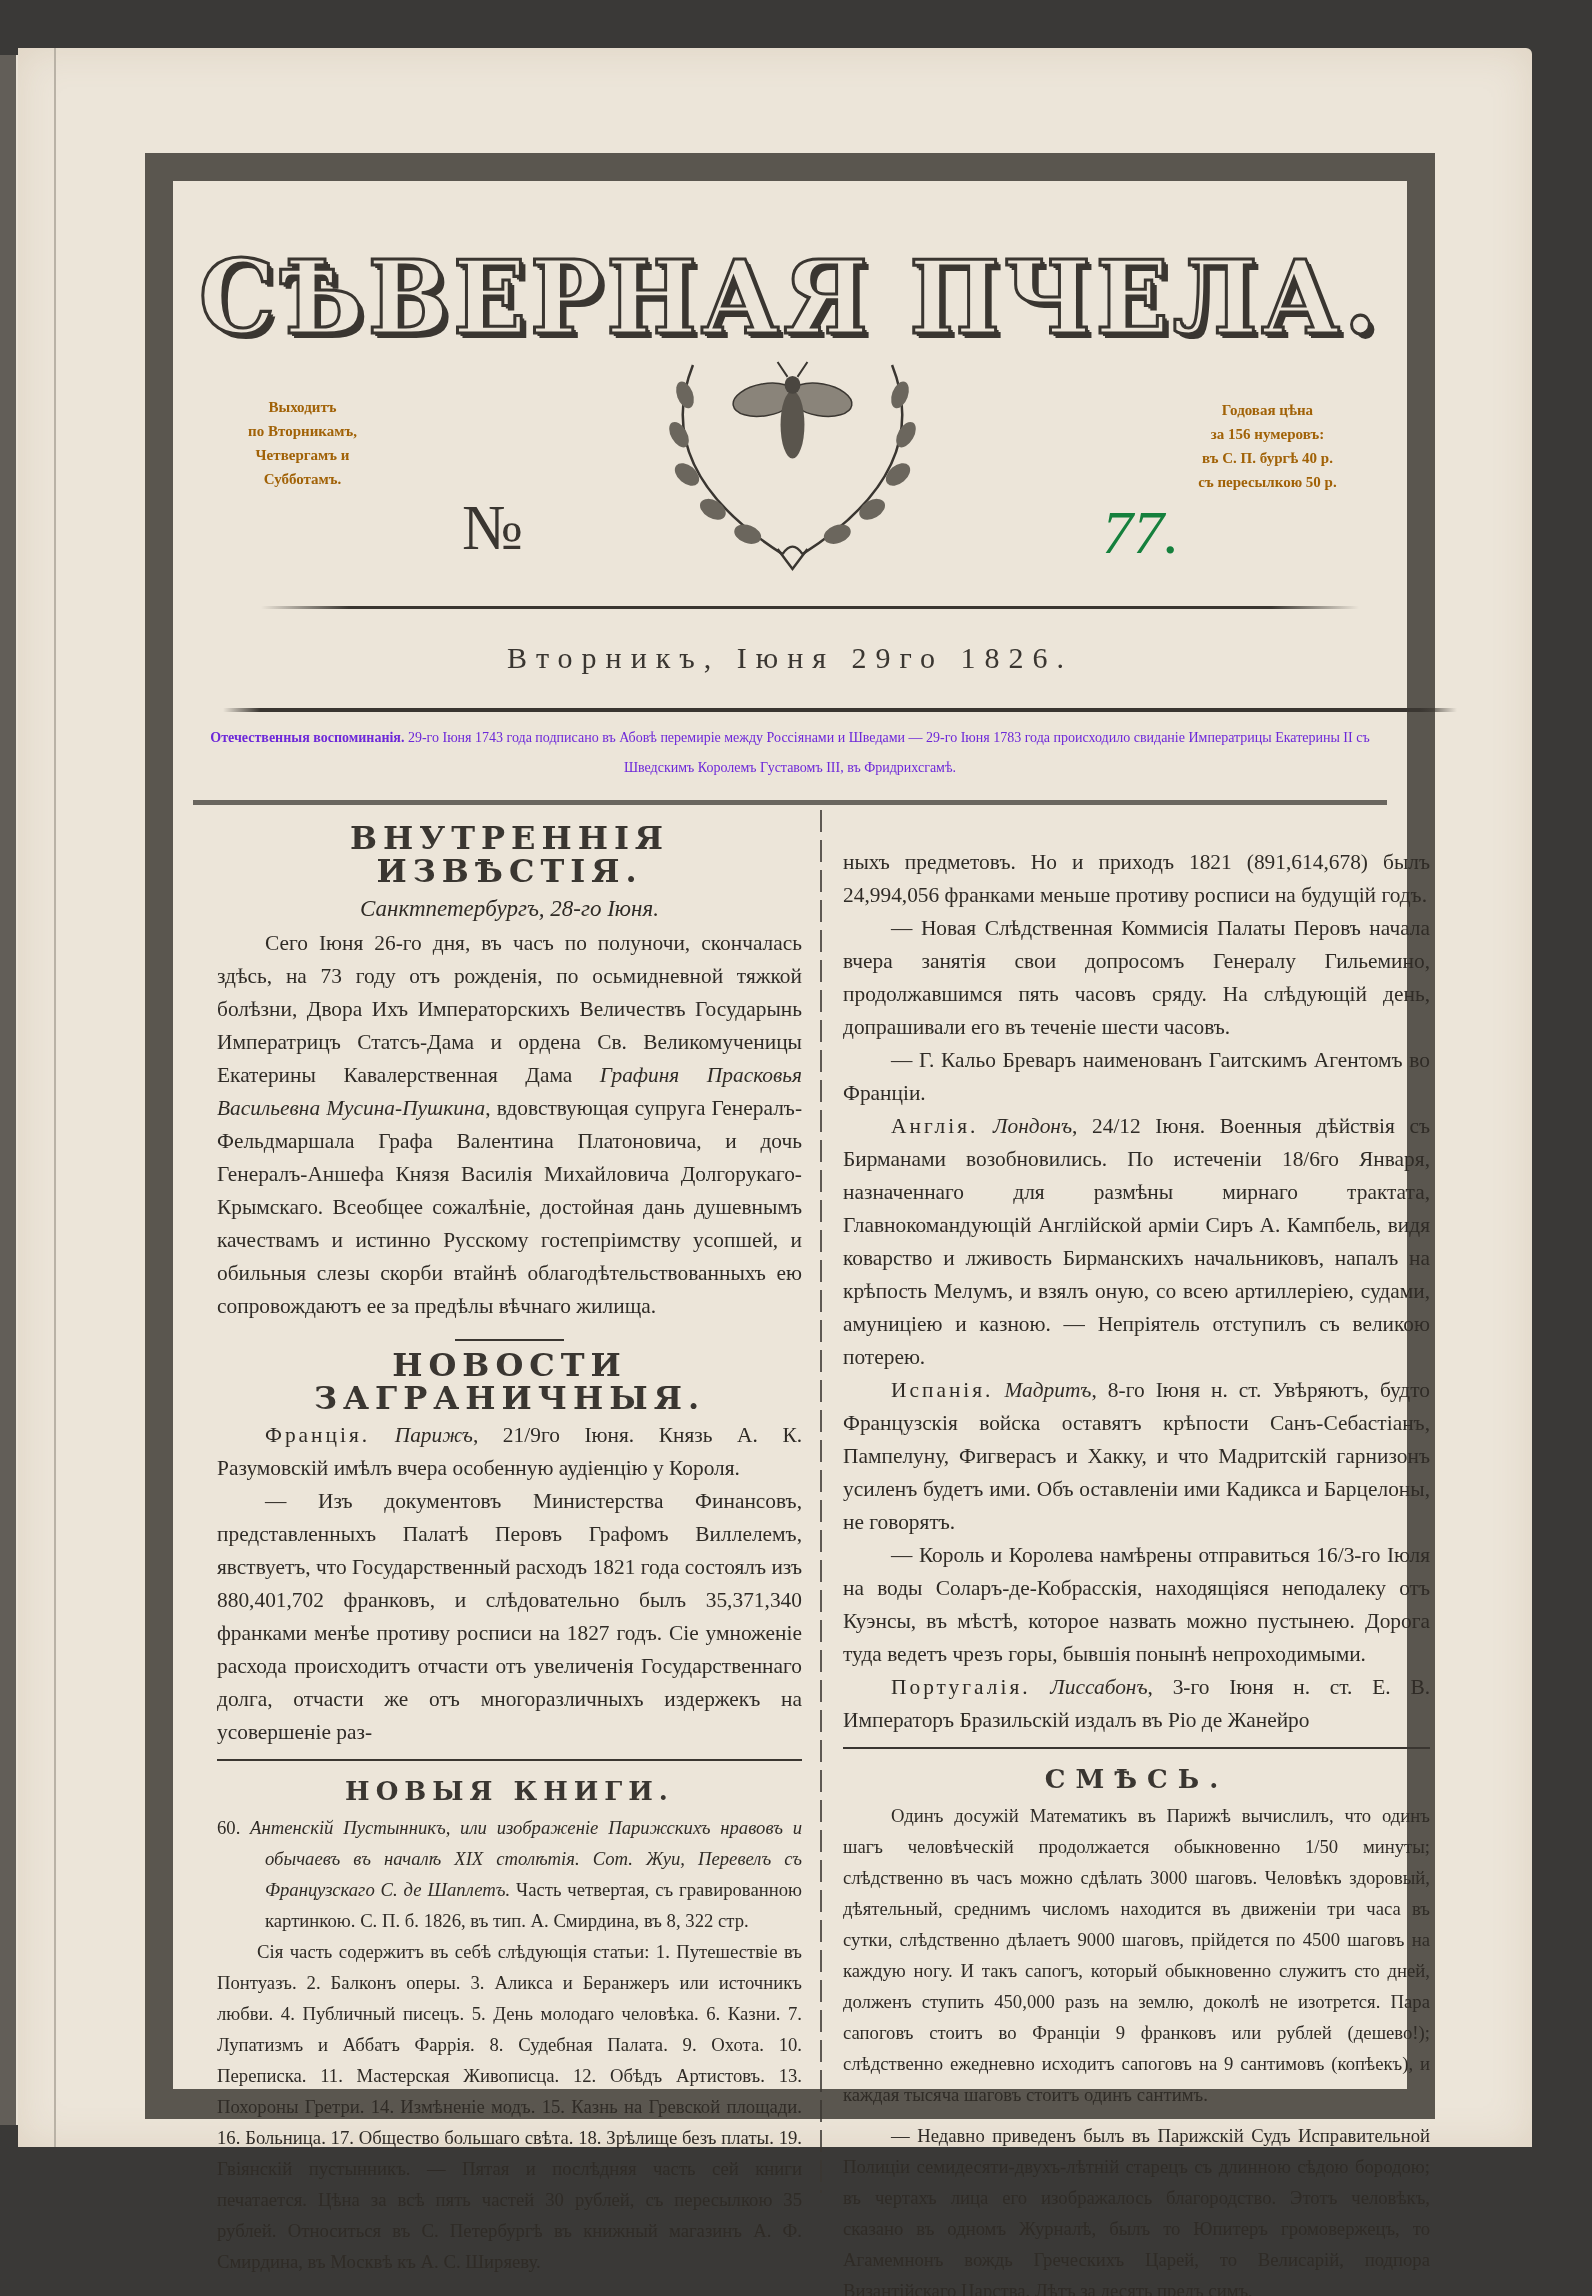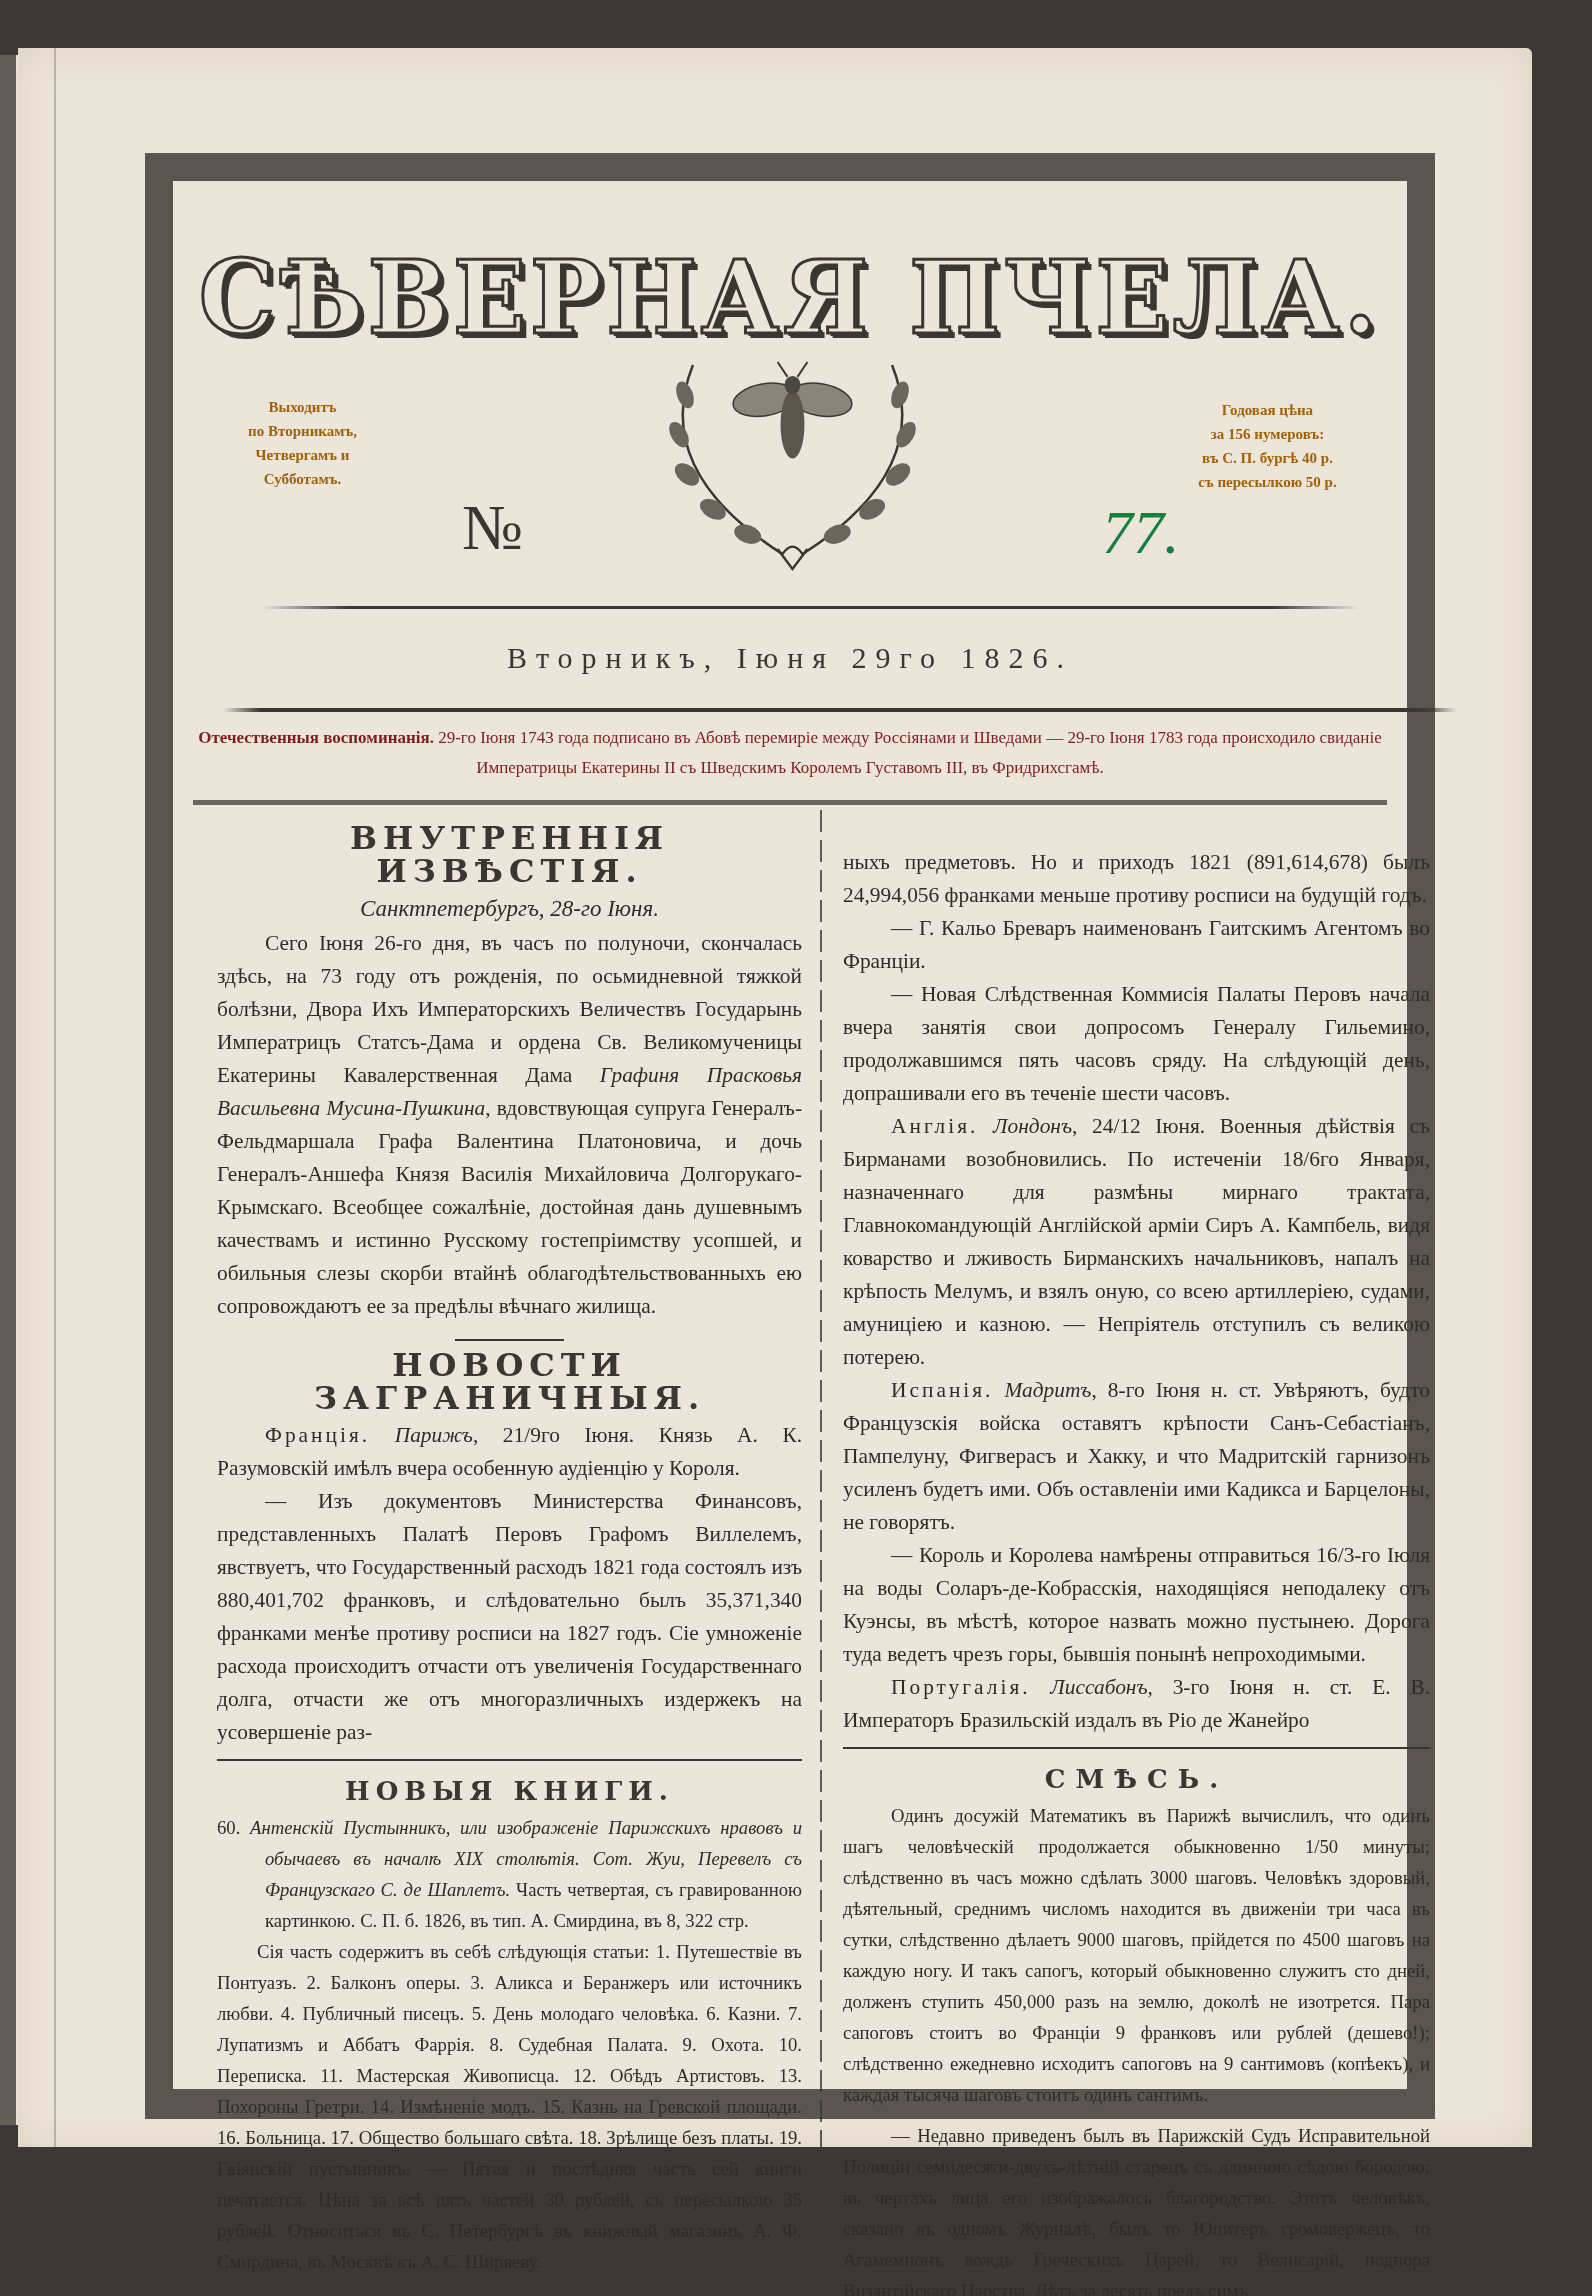--- a/index.html
+++ b/index.html
@@ -64,21 +64,21 @@
   .date-line {
     position:absolute; left:0; right:0; top:460px; text-align:center;
     font-size:30px; letter-spacing:9px; color:#3a3631;
   }
   .rule-long {
     position:absolute; left:50px; width:1234px; top:527px; height:4px;
     background:linear-gradient(90deg,transparent 0,#3a3631 3%,#3a3631 97%,transparent 100%);
   }
   .memories {
     position:absolute; left:20px; right:20px; top:542px;
-    font-size:17px; line-height:30px; text-align:center; color:#7f1d1d;
+    font-size:14px; line-height:30px; text-align:center; color:#6d28d9;
   }
   .memories b { font-weight:bold; }
   .rule-top-cols {
     position:absolute; left:20px; right:20px; top:619px; height:5px;
     background:#4a4640; opacity:.8;
   }
 
   
   .col {
     position:absolute; top:637px; font-size:21.4px; line-height:33px;
@@ -192,22 +192,22 @@
         <div class="section-rule"></div>
         <div class="heading" style="font-size:26px;">НОВЫЯ КНИГИ.</div>
         <div class="books">
           <p class="entry"><span>60.</span> <i>Антенскій Пустынникъ, или изображеніе Парижскихъ нравовъ и обычаевъ въ началѣ XIX столѣтія. Сот. Жуи, Перевелъ съ Французскаго С. де Шаплетъ.</i><span> Часть четвертая, съ гравированною картинкою. С. П. б. 1826, въ тип. А. Смирдина, въ 8, 322 стр.</span></p>
           <p>Сія часть содержитъ въ себѣ слѣдующія статьи: 1. Путешествіе въ Понтуазъ. 2. Балконъ оперы. 3. Аликса и Беранжеръ или источникъ любви. 4. Публичный писецъ. 5. День молодаго человѣка. 6. Казни. 7. Лупатизмъ и Аббатъ Фаррія. 8. Судебная Палата. 9. Охота. 10. Переписка. 11. Мастерская Живописца. 12. Обѣдъ Артистовъ. 13. Похороны Гретри. 14. Измѣненіе модъ. 15. Казнь на Гревской площади. 16. Больница. 17. Общество большаго свѣта. 18. Зрѣлище безъ платы. 19. Гвіянскій пустынникъ. — Пятая и послѣдняя часть сей книги печатается. Цѣна за всѣ пять частей 30 рублей, съ пересылкою 35 рублей. Относиться въ С. Петербургѣ въ книжный магазинъ А. Ф. Смирдина, въ Москвѣ къ А. С. Ширяеву.</p>
         </div>
       </div>
 
       <div class="col col-right">
         <p class="noind" style="margin-top:28px;">ныхъ предметовъ. Но и приходъ 1821 (891,614,678) былъ 24,994,056 франками меньше противу росписи на будущій годъ.</p>
+        <p>— Новая Слѣдственная Коммисія Палаты Перовъ начала вчера занятія свои допросомъ Генералу Гильемино, продолжавшимся пять часовъ сряду. На слѣдующій день, допрашивали его въ теченіе шести часовъ.</p>
         <p>— Г. Кальо Бреваръ наименованъ Гаитскимъ Агентомъ во Франціи.</p>
-        <p>— Новая Слѣдственная Коммисія Палаты Перовъ начала вчера занятія свои допросомъ Генералу Гильемино, продолжавшимся пять часовъ сряду. На слѣдующій день, допрашивали его въ теченіе шести часовъ.</p>
         <p><span class="lead">Англія.</span> <i>Лондонъ</i><span>, 24/12 Іюня.</span><span> Военныя дѣйствія съ Бирманами возобновились. По истеченіи 18/6го Января, назначеннаго для размѣны мирнаго трактата, Главнокомандующій Англійской арміи Сиръ А. Кампбель, видя коварство и лживость Бирманскихъ начальниковъ, напалъ на крѣпость Мелумъ, и взялъ оную, со всею артиллеріею, судами, амуниціею и казною. — Непріятель отступилъ съ великою потерею.</span></p>
         <p><span class="lead">Испанія.</span> <i>Мадритъ</i><span>, 8-го Іюня н. ст.</span><span> Увѣряютъ, будто Французскія войска оставятъ крѣпости Санъ-Себастіанъ, Пампелуну, Фигверасъ и Хакку, и что Мадритскій гарнизонъ усиленъ будетъ ими. Объ оставленіи ими Кадикса и Барцелоны, не говорятъ.</span></p>
         <p>— Король и Королева намѣрены отправиться 16/3-го Іюля на воды Соларъ-де-Кобрасскія, находящіяся неподалеку отъ Куэнсы, въ мѣстѣ, которое назвать можно пустынею. Дорога туда ведетъ чрезъ горы, бывшія понынѣ непроходимыми.</p>
         <p><span class="lead">Португалія.</span> <i>Лиссабонъ</i><span>, 3-го Іюня н. ст.</span><span> Е. В. Императоръ Бразильскій издалъ въ Ріо де Жанейро</span></p>
 
         <div class="section-rule"></div>
         <div class="heading" style="font-size:26px;letter-spacing:10px;">СМѢСЬ.</div>
         <div class="smes">
           <p>Одинъ досужій Математикъ въ Парижѣ вычислилъ, что одинъ шагъ человѣческій продолжается обыкновенно 1/50 минуты; слѣдственно въ часъ можно сдѣлать 3000 шаговъ. Человѣкъ здоровый, дѣятельный, среднимъ числомъ находится въ движеніи три часа въ сутки, слѣдственно дѣлаетъ 9000 шаговъ, прійдется по 4500 шаговъ на каждую ногу. И такъ сапогъ, который обыкновенно служитъ сто дней, долженъ ступить 450,000 разъ на землю, доколѣ не изотрется. Пара сапоговъ стоитъ во Франціи 9 франковъ или рублей (дешево!); слѣдственно ежедневно исходитъ сапоговъ на 9 сантимовъ (копѣекъ), и каждая тысяча шаговъ стоитъ одинъ сантимъ.</p>
           <p style="margin-top:10px;">— Недавно приведенъ былъ въ Парижскій Судъ Исправительной Полиціи семидесяти-двухъ-лѣтній старецъ съ длинною сѣдою бородою; въ чертахъ лица его изображалось благородство. Этотъ человѣкъ, сказано въ одномъ Журналѣ, былъ то Юпитеръ громовержецъ, то Агамемнонъ вождь Греческихъ Царей, то Велисарій, подпора Византійскаго Царства. Лѣтъ за десять предъ симъ,</p>

